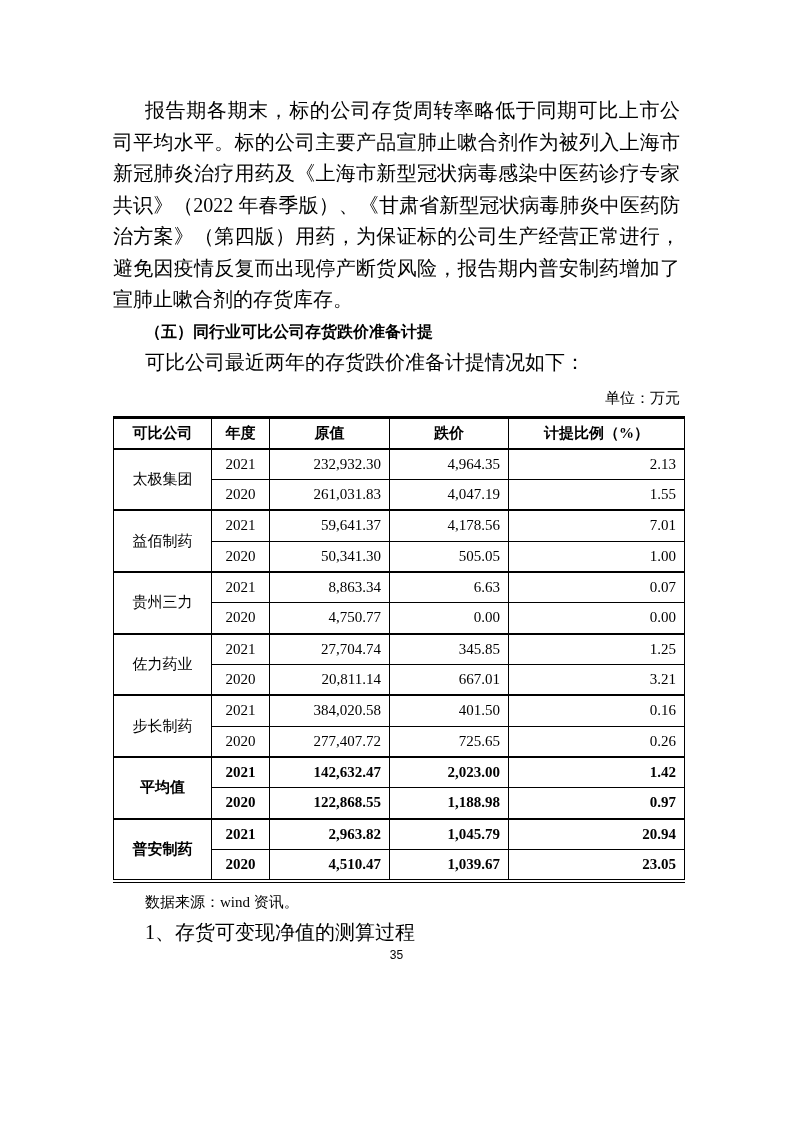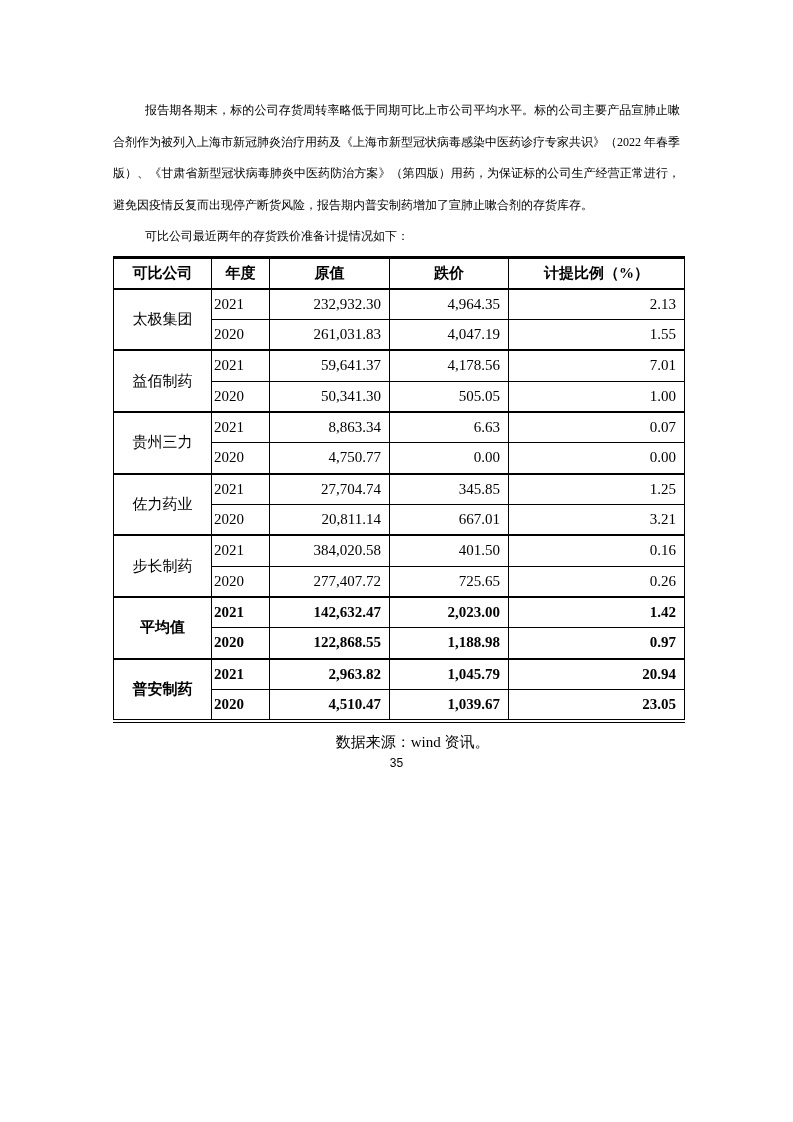--- a/index.html
+++ b/index.html
@@ -9,21 +9,21 @@
     height: 1122px;
     background: #ffffff;
     color: #000000;
     font-family: "Liberation Serif", "DejaVu Serif", serif;
     overflow: hidden;
   }
   .content { padding: 95px 113px 0 113px; }
 
   .para {
     margin: 0;
-    font-size: 12px;
+    font-size: 20px;
     line-height: 31.5px;
     text-align: justify;
     text-indent: 32px;
   }
   .heading {
     margin: 0;
     font-size: 16px;
     line-height: 31.5px;
     font-weight: bold;
     text-align: justify;
@@ -55,30 +55,30 @@
   }
   .cmp th {
     border-top: 3px solid #000;
     border-bottom: 2px solid #000;
     font-weight: bold;
     text-align: center;
     height: 29px;
     padding: 0 2px;
   }
   .cmp td.company { text-align: center; padding: 16px 2px; }
-  .cmp td.year    { padding: 0 2px; }
+  .cmp td.year    { text-align: center; padding: 0 2px; }
   .cmp td.num     { text-align: right; }
   .cmp tr.group-start td { border-top: 2px solid #000; }
   .cmp tr.bold td { font-weight: bold; }
 
   .source-note {
     margin: 4px 0 0 0;
     font-size: 15px;
     line-height: 30px;
-    text-align: center;
+    text-align: left;
     text-indent: 32px;
   }
   .h6 { margin-top: 2px; }
   .sub-item { margin-top: 0; }
   .page-number {
     margin: -2px 0 0 0;
     font-size: 12px;
     line-height: 16px;
     text-align: center;
     text-indent: 0;
@@ -86,23 +86,25 @@
   }
 </style>
 </head>
 <body>
 
 <div class="page">
   <div class="content">
 
     <p class="para">报告期各期末，标的公司存货周转率略低于同期可比上市公司平均水平。标的公司主要产品宣肺止嗽合剂作为被列入上海市新冠肺炎治疗用药及《上海市新型冠状病毒感染中医药诊疗专家共识》（2022 年春季版）、《甘肃省新型冠状病毒肺炎中医药防治方案》（第四版）用药，为保证标的公司生产经营正常进行，避免因疫情反复而出现停产断货风险，报告期内普安制药增加了宣肺止嗽合剂的存货库存。</p>
 
+    <p class="heading">（五）同行业可比公司存货跌价准备计提</p>
 
     <p class="para">可比公司最近两年的存货跌价准备计提情况如下：</p>
 
+    <p class="unit-line">单位：万元</p>
 
     <table class="cmp">
       <colgroup>
         <col style="width:98px">
         <col style="width:58px">
         <col style="width:120px">
         <col style="width:119px">
         <col style="width:176px">
       </colgroup>
       <thead>
@@ -206,17 +208,18 @@
             <td class="num">1,039.67</td>
             <td class="num">23.05</td>
           </tr>
         </tbody>
     </table>
 
     <p class="source-note">数据来源：wind 资讯。</p>
 
 
 
+    <p class="para sub-item">1、存货可变现净值的测算过程</p>
 
     <p class="page-number">35</p>
 
   </div>
 </div>
 
 </body></html>

